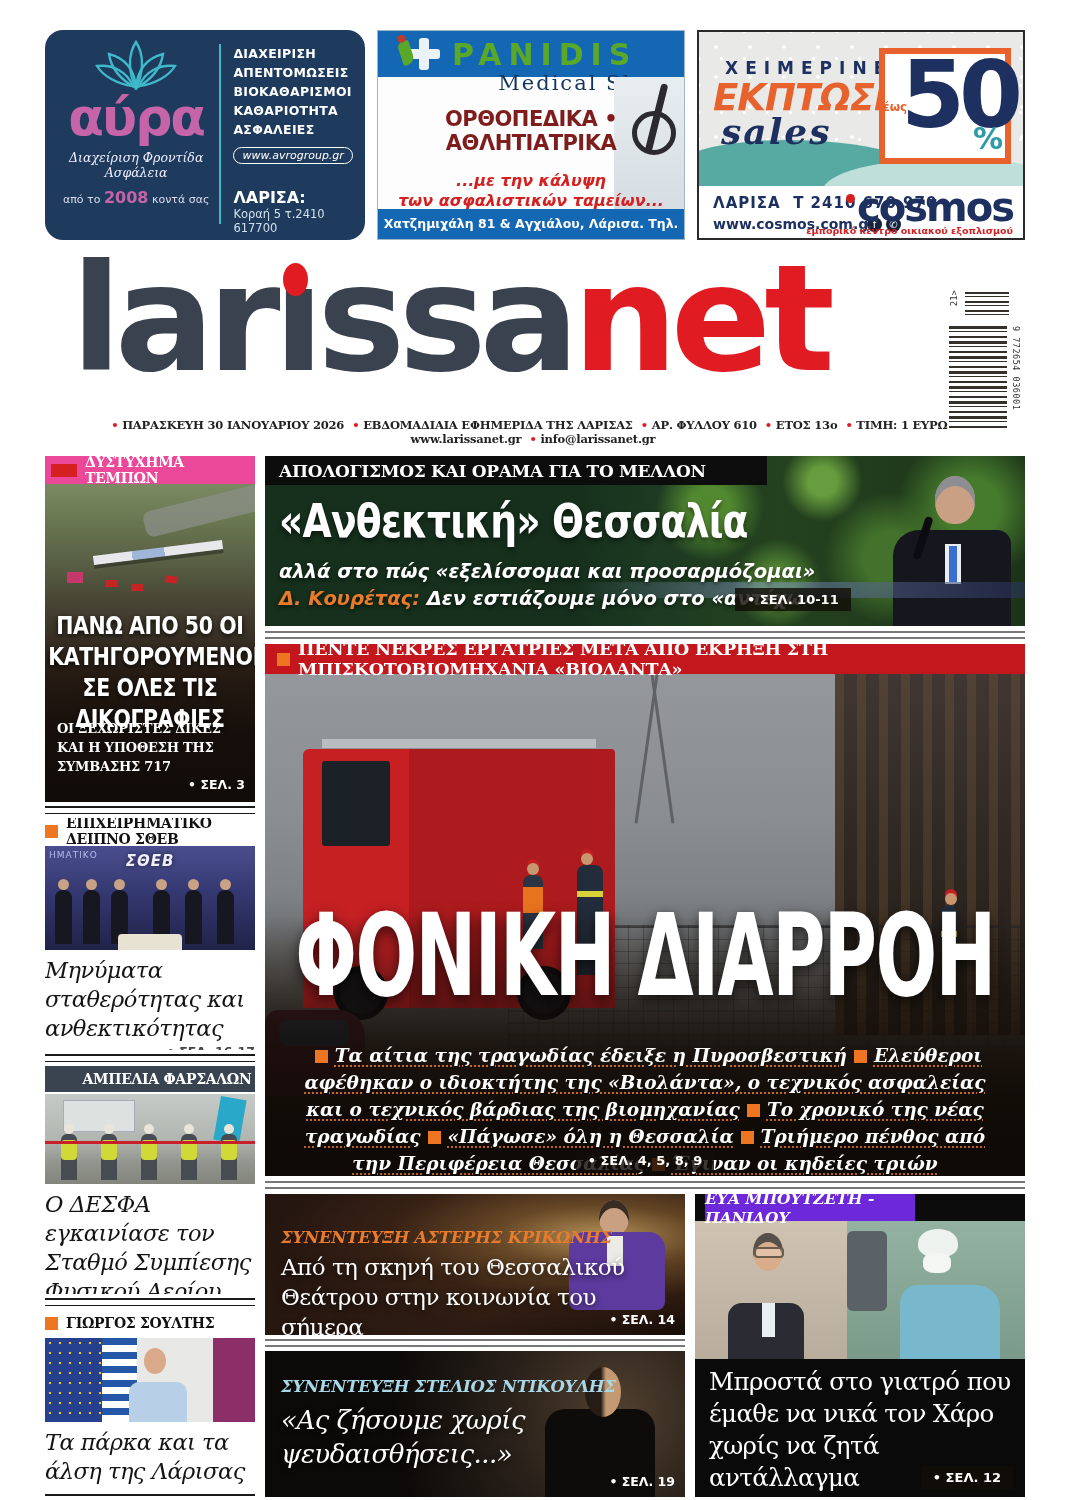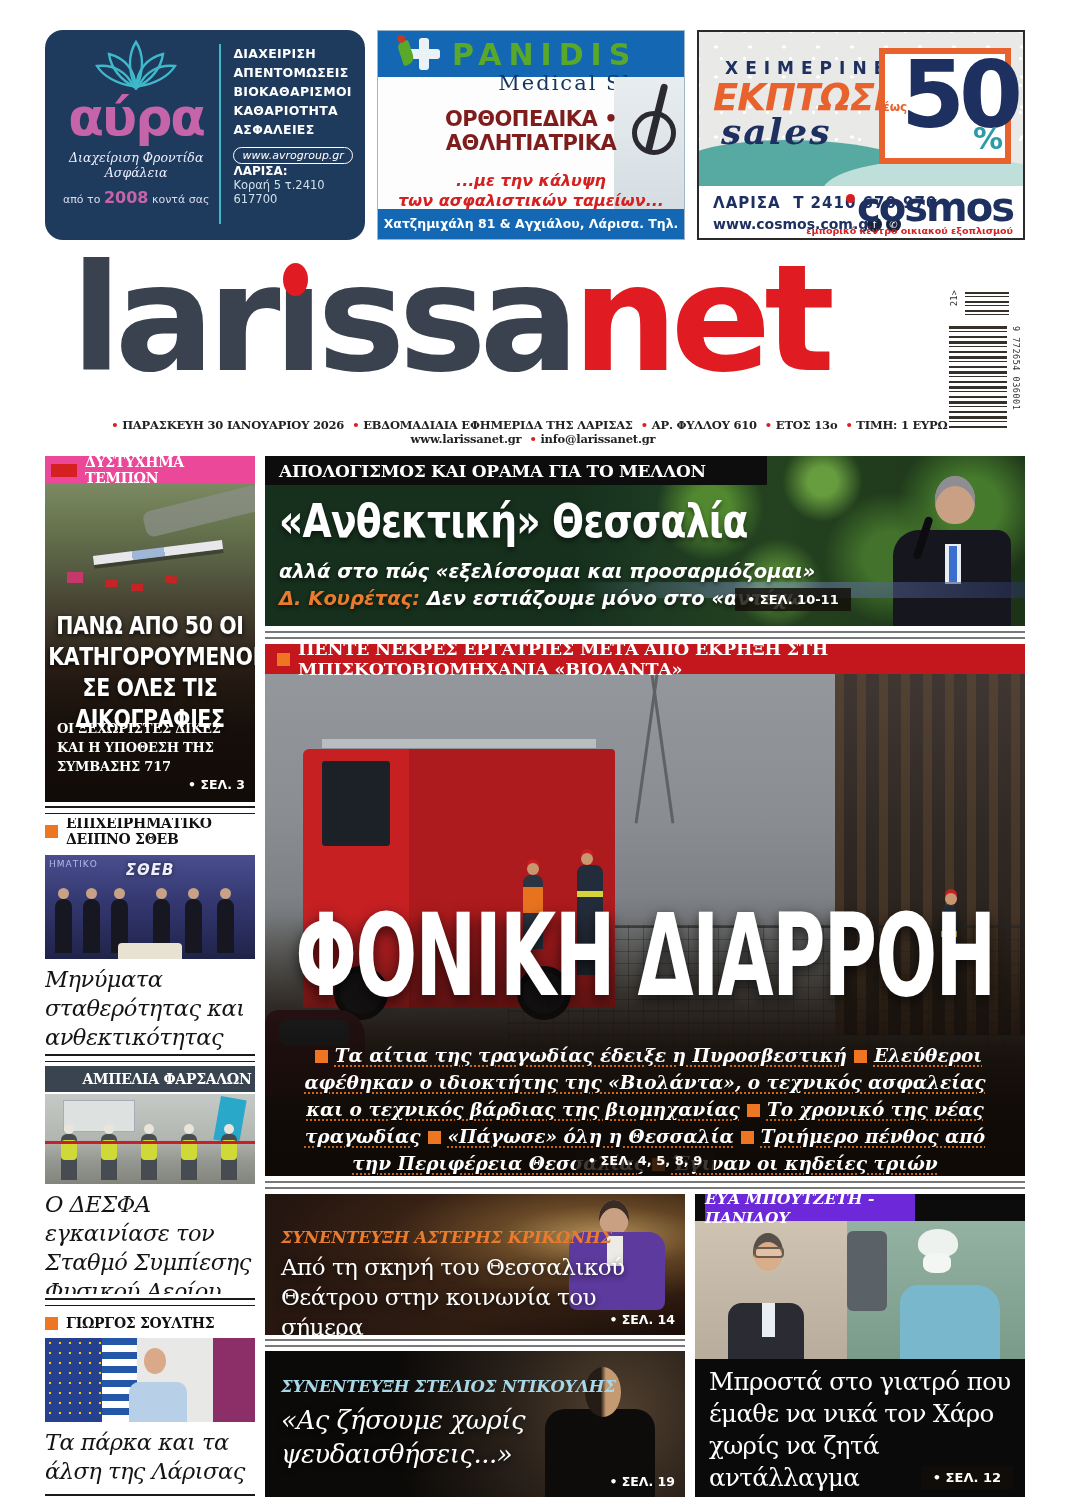--- a/index.html
+++ b/index.html
@@ -14,21 +14,21 @@
   .ad-avra{width:322px;background:#1e3a5c;border-radius:18px;color:#fff;}
   .avra-left{position:absolute;left:0;top:0;width:57%;height:100%;text-align:center;}
   .avra-lotus{margin-top:8px;}
   .avra-brand{font-size:52px;font-weight:bold;color:#c564a8;letter-spacing:-2px;line-height:46px;font-family:"DejaVu Sans",sans-serif;}
   .avra-tag{font-family:"DejaVu Serif",serif;font-style:italic;font-size:12.5px;margin-top:10px;color:#eef;}
   .avra-since{font-size:11px;margin-top:8px;color:#dde;}
   .avra-since .yr{color:#c564a8;font-size:16px;font-weight:bold;}
   .avra-right{position:absolute;right:10px;top:14px;width:38%;border-left:2px solid #3fb8c9;padding-left:12px;height:180px;}
   .avra-svc div{font-size:12.5px;font-weight:bold;letter-spacing:.3px;line-height:19px;}
   .avra-web{display:inline-block;border:1.5px solid #fff;border-radius:12px;padding:1px 8px;font-size:11px;font-style:italic;margin-top:8px;}
-  .avra-city{font-size:12px;font-weight:bold;margin-top:0;}
+  .avra-city{font-size:16px;font-weight:bold;margin-top:24px;}
   .avra-addr{font-size:11.5px;color:#cfe0ea;}
   
   .ad-panidis{width:308px;background:#fdfdfd;border:1px solid #9db7c9;}
   .pan-top{position:absolute;top:0;left:0;right:0;height:46px;background:#1468b3;}
   .pan-brand{position:absolute;top:6px;left:74px;font-size:30px;font-weight:bold;letter-spacing:7px;color:#5aa82a;}
   .pan-sub{position:absolute;top:40px;right:16px;font-family:"DejaVu Serif",serif;font-size:21px;color:#16355e;letter-spacing:2px;}
   .pan-cross{position:absolute;top:7px;left:30px;width:32px;height:32px;}
   .pan-cross::before{content:"";position:absolute;left:11px;top:0;width:10px;height:32px;background:#eaf2f8;border-radius:3px;}
   .pan-cross::after{content:"";position:absolute;left:0;top:11px;width:32px;height:10px;background:#eaf2f8;border-radius:3px;}
   .pan-runner{position:absolute;top:10px;left:22px;width:12px;height:24px;background:#5aa82a;border-radius:6px 2px 8px 2px;transform:rotate(-18deg);}
@@ -110,21 +110,21 @@
   .sb1-sub{position:absolute;left:12px;right:10px;bottom:10px;display:flex;flex-direction:column;}
   .sb1-bar{flex:none;width:13px;background:#ee7623;margin-right:9px;}
   .sb1-subtext{font-family:"DejaVu Serif",serif;font-weight:bold;font-size:13px;line-height:17px;letter-spacing:-.2px;}
   .sb1-page{text-align:right;margin-top:2px;}
   
   .sb-head-plain{background:#fff;color:#111;}
   .sb-head-dark{background:#3a4450;color:#fff;justify-content:center;padding-left:34px;}
   .sb-headline{font-family:"DejaVu Serif",serif;font-style:italic;font-size:22.5px;line-height:29px;letter-spacing:-.5px;color:#141414;margin-top:6px;}
   .sb-page{text-align:right;color:#444;margin-top:1px;}
   
-  .sb2-scene{position:relative;height:104px;margin-top:11px;background:linear-gradient(180deg,#4a4e8e 0%,#343870 45%,#202348 100%);overflow:hidden;}
+  .sb2-scene{position:relative;height:104px;margin-top:2px;background:linear-gradient(180deg,#4a4e8e 0%,#343870 45%,#202348 100%);overflow:hidden;}
   .sthev-text{position:absolute;top:6px;left:50%;transform:translateX(-50%);color:#eef;font-weight:bold;font-size:15px;font-style:italic;letter-spacing:1px;text-shadow:0 0 4px #223;}
   .sthev-text2{position:absolute;top:4px;left:4px;color:#cdd3ff;font-size:9px;letter-spacing:1px;opacity:.8;}
   .fg{position:absolute;bottom:6px;width:17px;height:54px;background:#171722;border-radius:8px 8px 0 0;}
   .fg::before{content:"";position:absolute;top:-11px;left:3px;width:11px;height:11px;border-radius:50%;background:#c9a184;}
   .cake-table{position:absolute;bottom:0;left:50%;transform:translateX(-50%);width:64px;height:16px;background:#e8e2d2;border-radius:4px 4px 0 0;}
   
   .sb3-scene{position:relative;height:90px;margin-top:2px;background:linear-gradient(180deg,#c6cac6 0%,#b2b6b1 50%,#94978f 75%,#83857d 100%);overflow:hidden;}
   .fs-plant{position:absolute;left:18px;top:6px;width:70px;height:30px;background:#dde1df;border:1px solid #aab;}
   .fs-banner{position:absolute;right:12px;top:4px;width:26px;height:44px;background:#2aa8c9;transform:rotate(10deg);}
   .fw{position:absolute;bottom:4px;width:16px;height:46px;background:#474c52;border-radius:6px 6px 0 0;}

